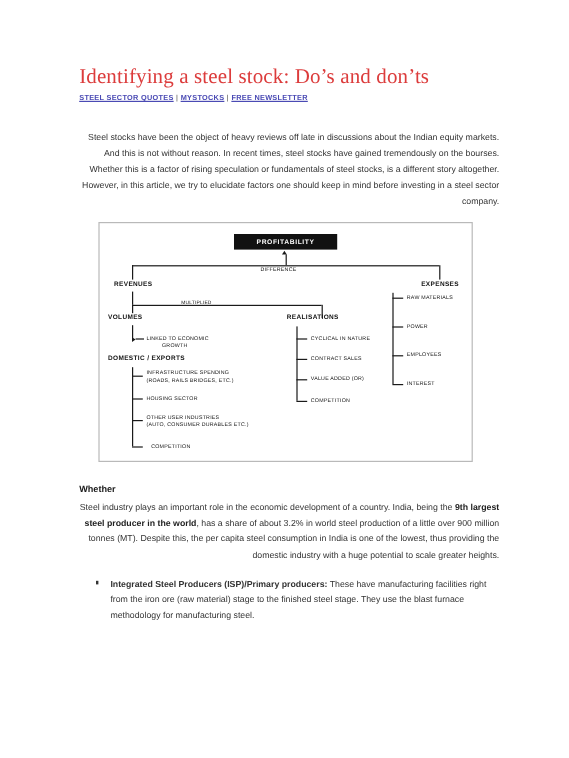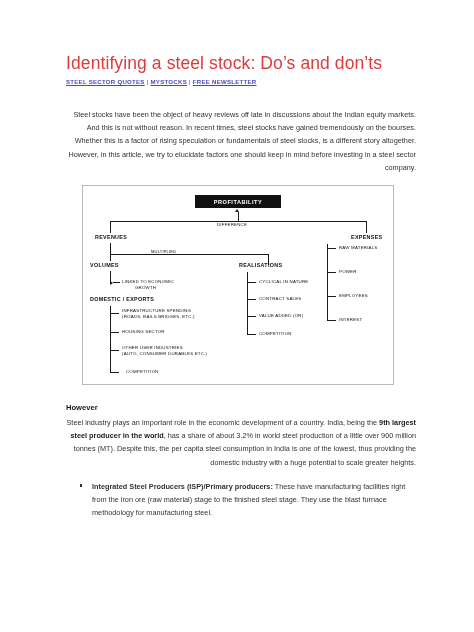--- a/index.html
+++ b/index.html
@@ -30,20 +30,21 @@
   }
 
   
   .doc-title {
     font-size: 17.5px;
     line-height: 22px;
     color: #dc3c3c;
     font-weight: 400;
     margin: 0 0 3px 0;
     letter-spacing: 0.1px;
+    font-family: Liberation Serif, serif;
   }
   .link-bar {
     font-size: 6.1px;
     line-height: 9px;
     margin: 0 0 22px 0;
     letter-spacing: 0.25px;
     white-space: nowrap;
   }
   .link-bar a {
     color: #4a4ab4;
@@ -247,21 +248,21 @@
       <span class="lbl" style="left:256px; top:83px;">POWER</span>
 
       <div class="ln h" style="left:244px; top:110px; width:9px;"></div>
       <span class="lbl" style="left:256px; top:107px;">EMPLOYEES</span>
 
       <div class="ln h" style="left:244px; top:134px; width:9px;"></div>
       <span class="lbl" style="left:256px; top:131px;">INTEREST</span>
 
     </div>
 
-    <h3 class="section-head">However</h3>
+    <h3 class="section-head">Whether</h3>
 
     <p class="body"><span>Steel industry plays an important role in the economic development of a country. India, being the </span><b>9th largest steel producer in the world</b><span>, has a share of about 3.2% in world steel production of a little over 900 million tonnes (MT). Despite this, the per capita steel consumption in India is one of the lowest, thus providing the domestic industry with a huge potential to scale greater heights.</span></p>
 
 
     <ul class="bullets">
       <li>
         <span class="dot"></span><b>Integrated Steel Producers (ISP)/Primary producers:</b><span> These have manufacturing facilities right from the iron ore (raw material) stage to the finished steel stage. They use the blast furnace methodology for manufacturing steel.</span>
       </li>
     </ul>
 

